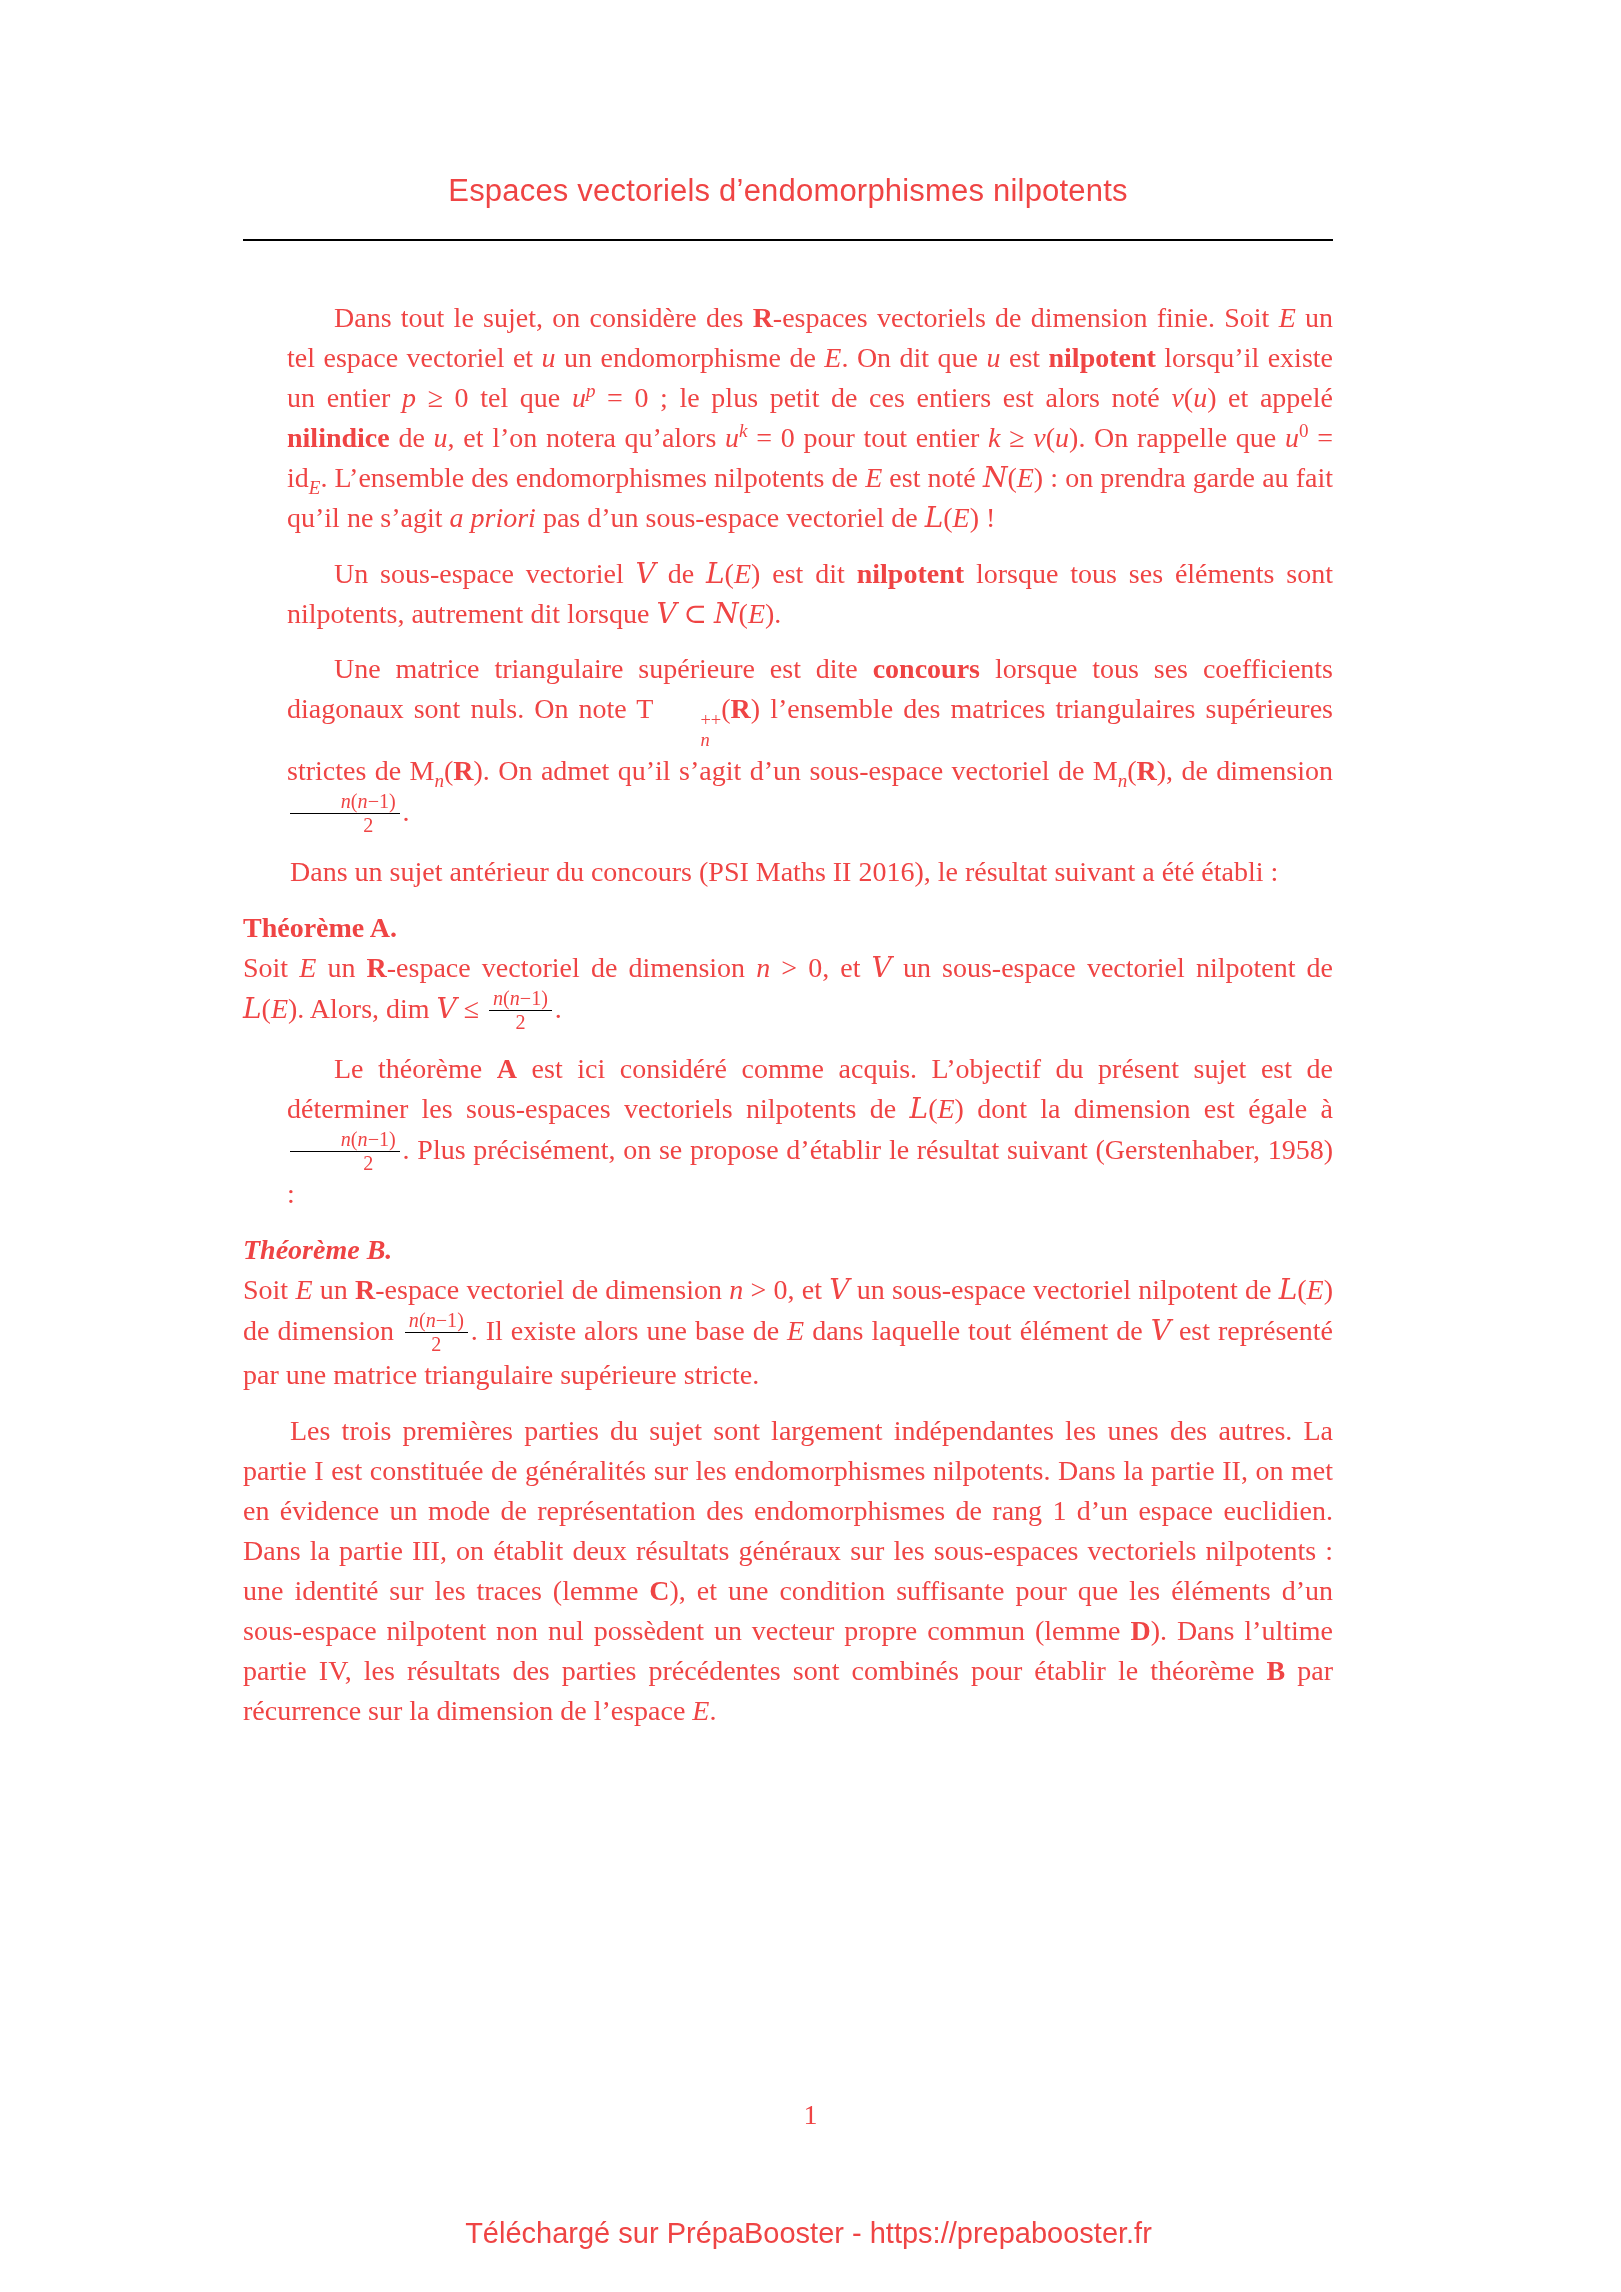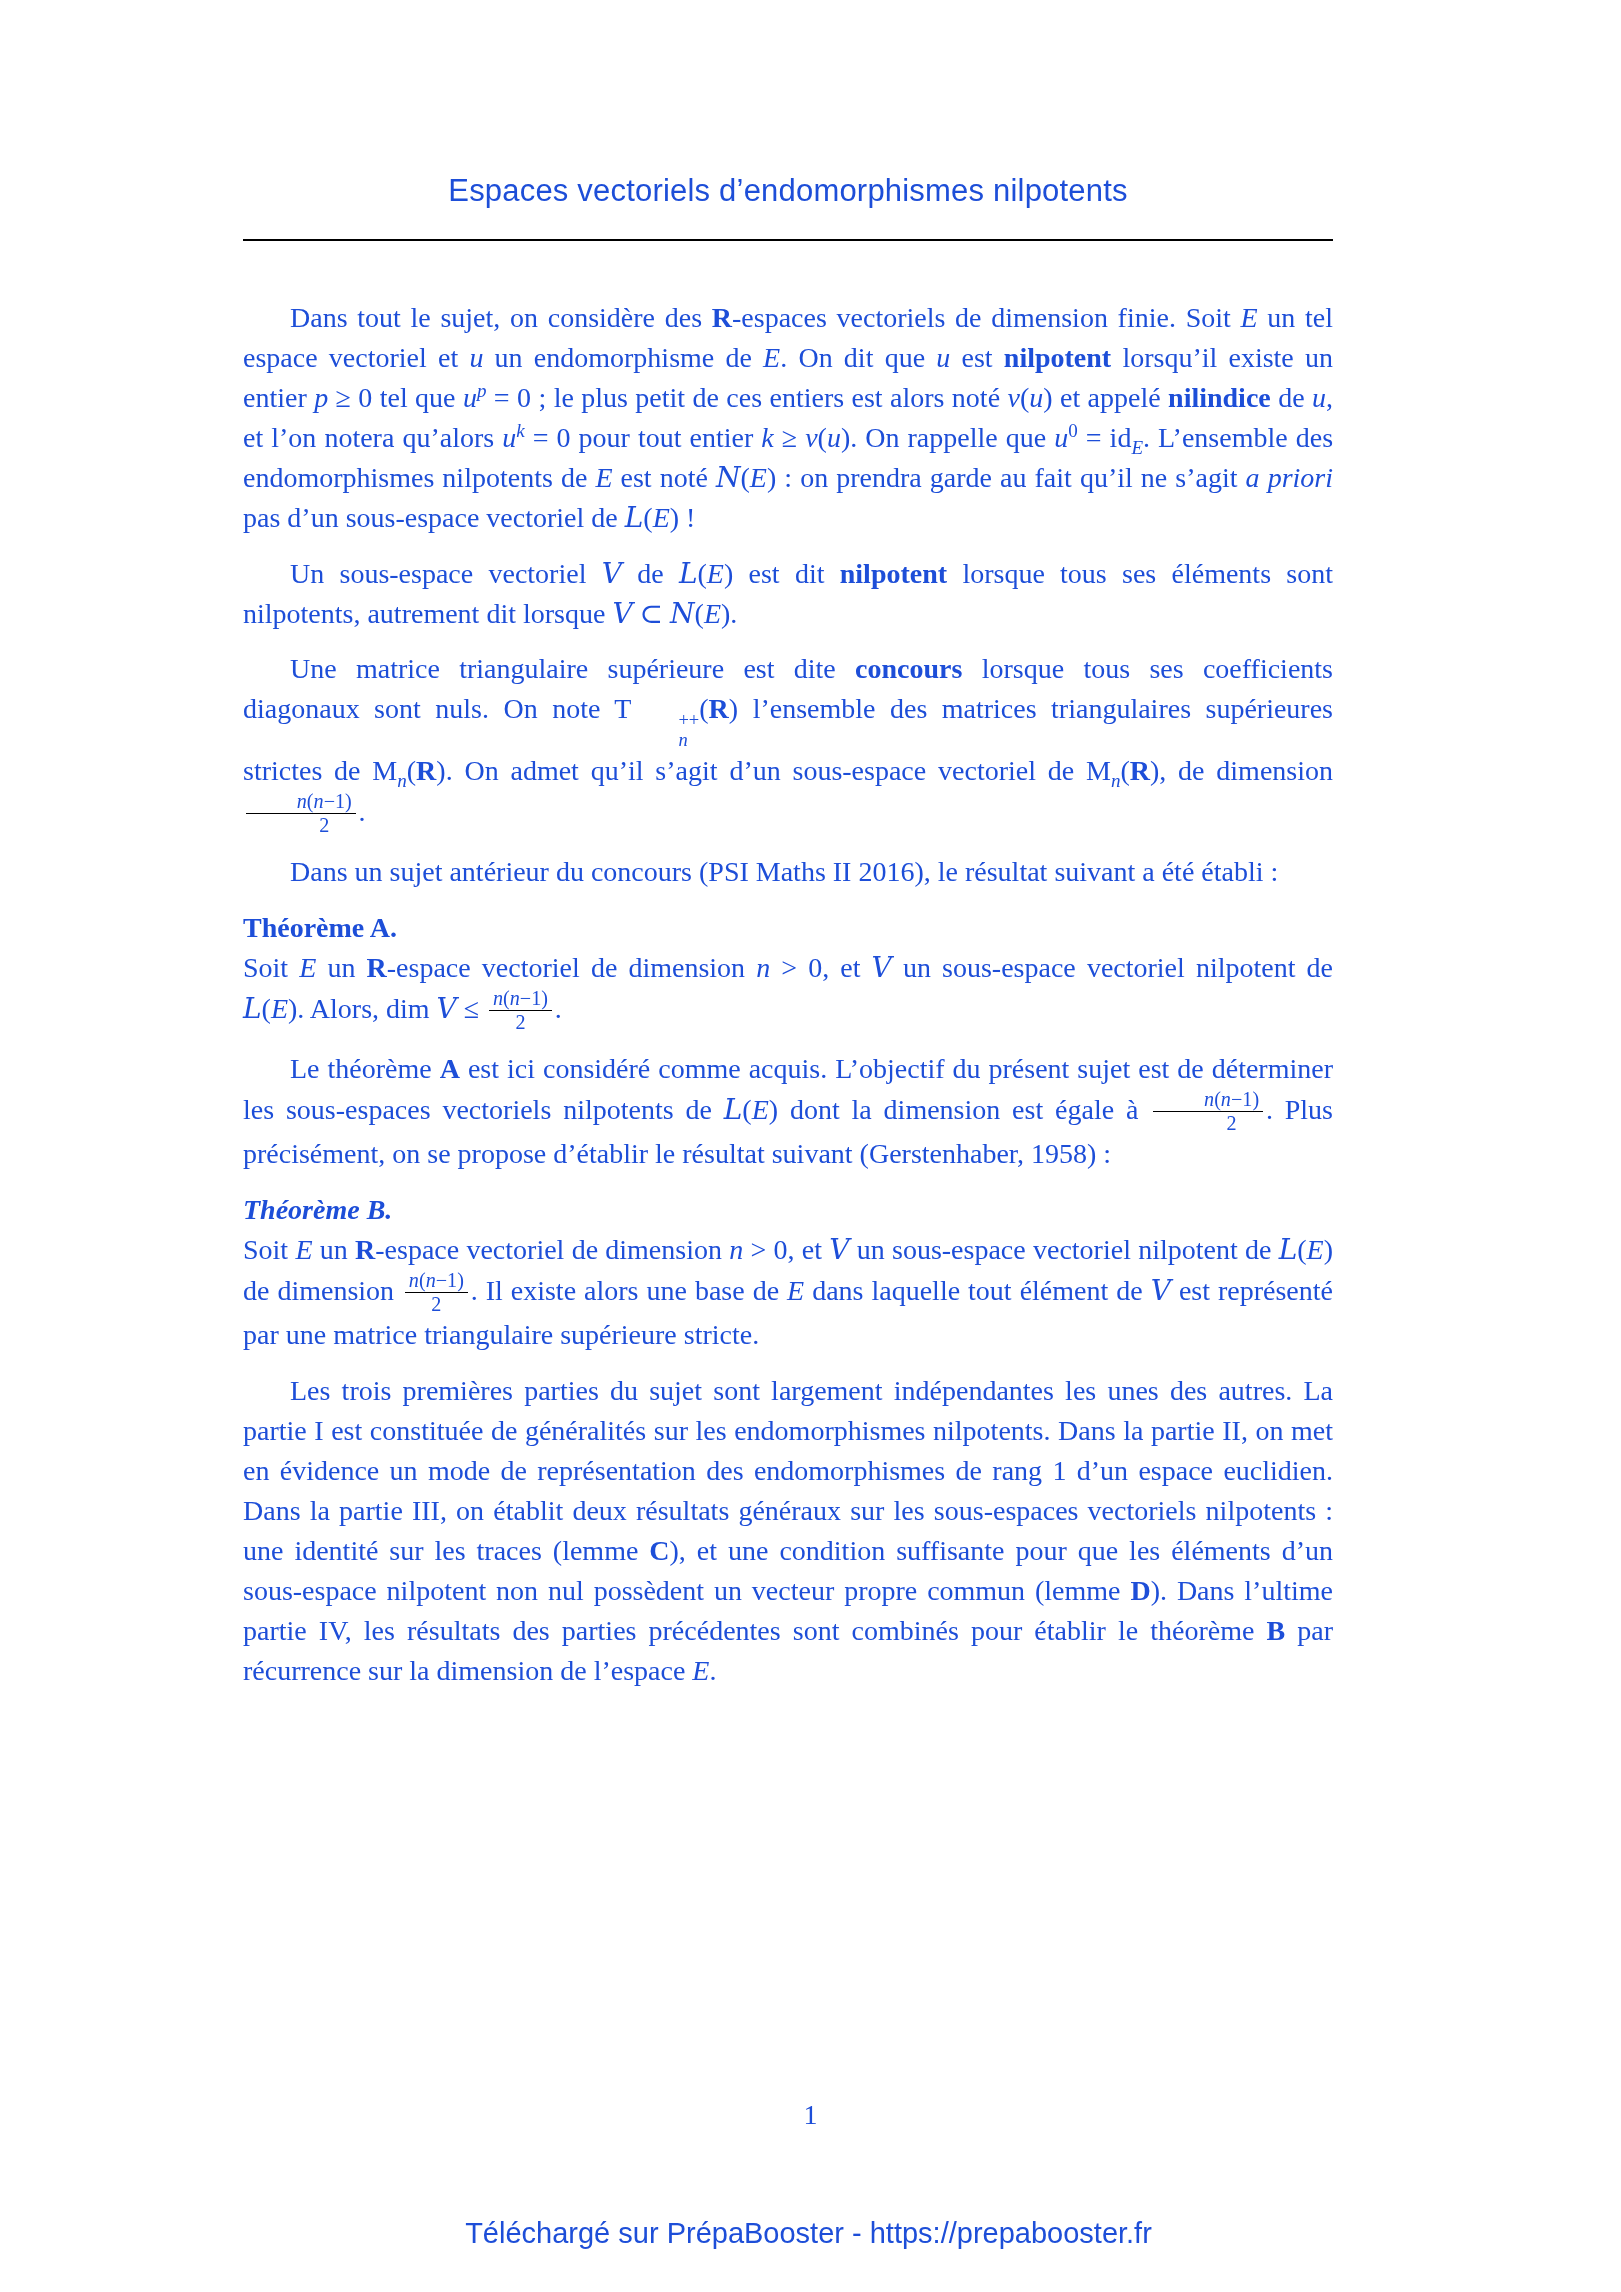--- a/index.html
+++ b/index.html
@@ -1,40 +1,40 @@
 <!DOCTYPE html>
 <html><head>
 <meta charset="utf-8">
 <style>
   html,body { margin:0; padding:0; background:#ffffff; }
   .page {
     position:relative;
     width:1621px; height:2293px;
     background:#ffffff;
-    color:#1d4ed8;
+    color:#ef4444;
     font-family:"Liberation Serif","DejaVu Serif",serif;
     overflow:hidden;
   }
   .doc-title {
     position:absolute; top:173px; left:243px; width:1090px;
     text-align:center;
     font-family:"Liberation Sans","DejaVu Sans",sans-serif;
     font-size:31px; font-weight:400; letter-spacing:0.2px;
   }
   .title-rule {
     position:absolute; top:239px; left:243px; width:1090px;
     border:none; border-top:2px solid #000; margin:0;
   }
   .doc-body {
     position:absolute; top:298px; left:243px; width:1090px;
     font-size:28px; line-height:40px;
     text-align:justify;
   }
   .para { margin:0 0 15.7px 0; }
-  .para.indent { text-indent:47px; }
+  .para.indent { text-indent:47px;margin-left:44px; }
   .para.indent-tight { text-indent:47px; margin-bottom:16px; }
   .para.heading { font-weight:bold; margin:0; }
   .para.heading-spaced { font-weight:bold; margin:11.8px 0 0 0;font-style:italic; }
   .para.plain { margin:0 0 15.7px 0; }
   .para.indent-spaced { text-indent:47px; margin-top:7px; }
   b { font-weight:bold; }
   i { font-style:italic; }
   .scr { font-style:italic; font-family:"DejaVu Serif",serif; }
   sup { font-size:0.68em; line-height:0; vertical-align:super; }
   sub { font-size:0.68em; line-height:0; vertical-align:sub; }

